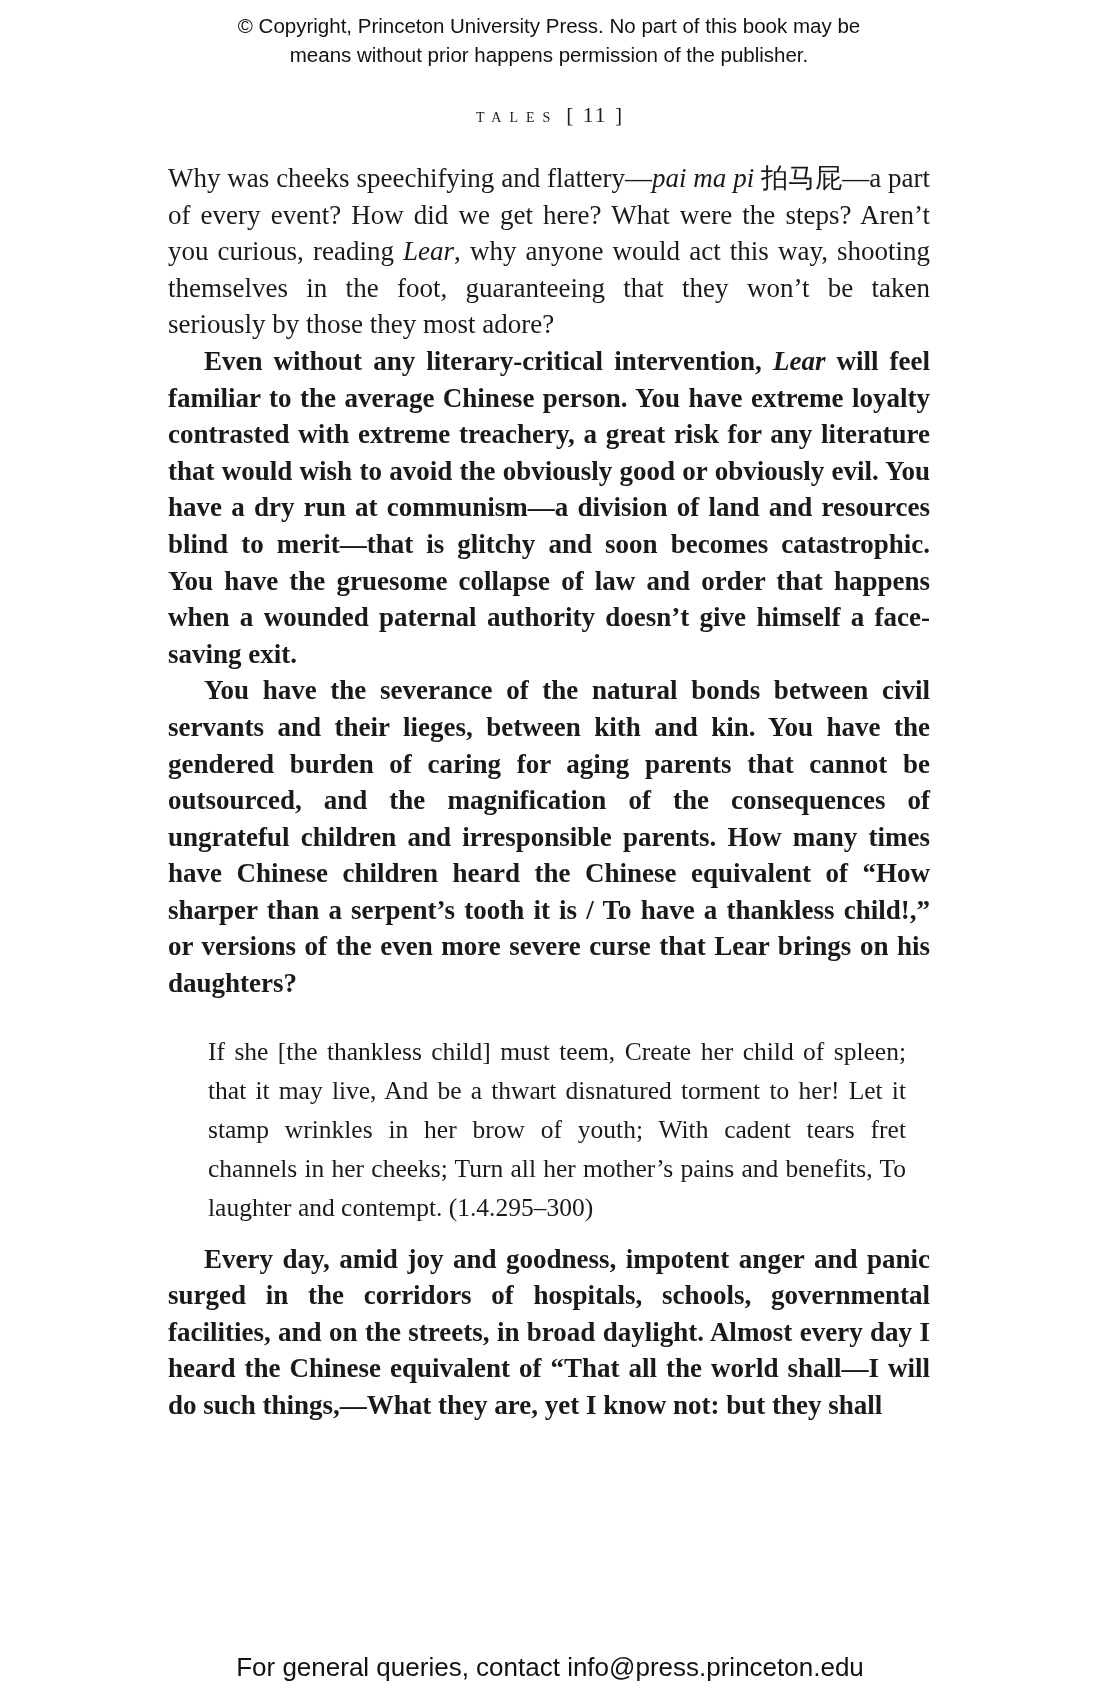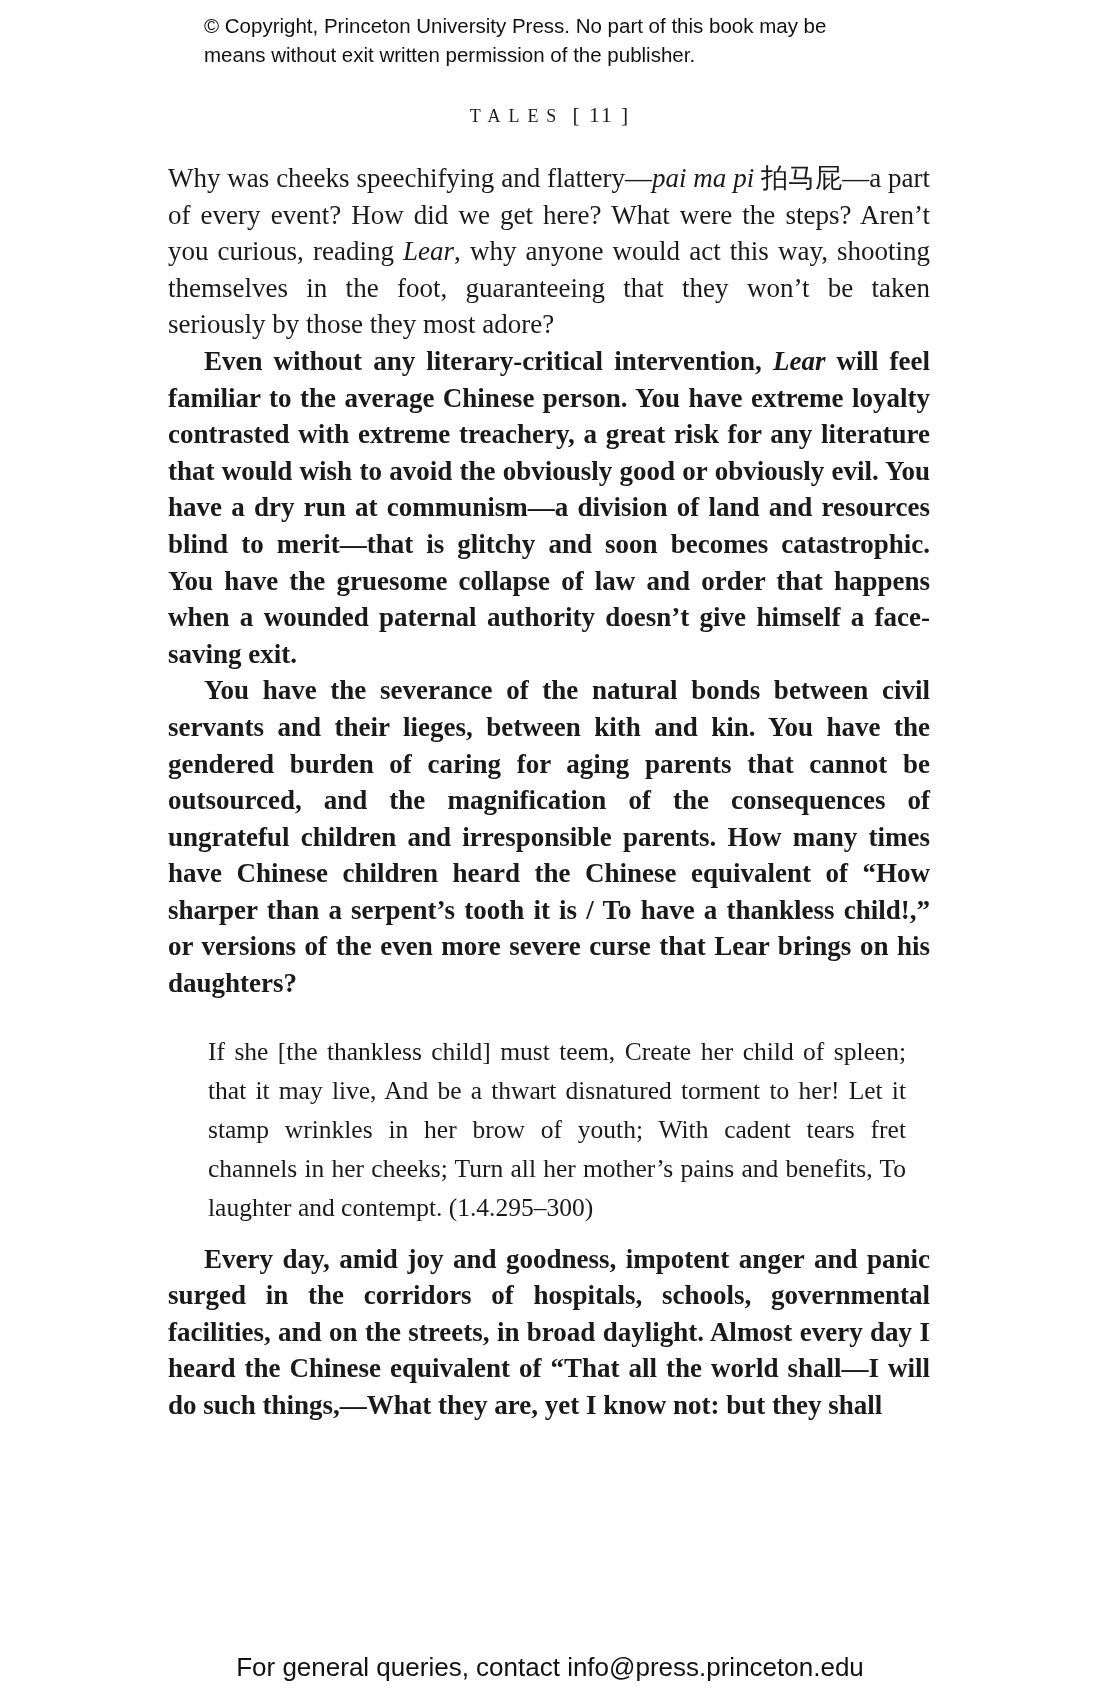--- a/index.html
+++ b/index.html
@@ -13,34 +13,34 @@
   }
   .copyright {
     position: absolute;
     top: 12px;
     left: 204px;
     width: 690px;
     font-family: "Liberation Sans", sans-serif;
     font-size: 20.5px;
     line-height: 28.5px;
     color: #111111;
-    text-align: left;
+    text-align: center;
   }
   .running-header {
     position: absolute;
     top: 103px;
     left: 0;
     width: 100%;
     text-align: center;
     font-family: "Liberation Serif", "DejaVu Serif", serif;
     color: #1c1c1c;
     white-space: nowrap;
   }
   .rh-title {
-    font-size: 18px;
+    font-size: 14px;
     letter-spacing: 8px;
     font-weight: 400;
   }
   .rh-page {
     font-size: 21.5px;
     margin-left: 8px;
     letter-spacing: 2px;
   }
   .text-block {
     position: absolute;
@@ -73,21 +73,21 @@
     color: #111111;
   }
 </style>
 </head>
 <body>
 
 <div class="page">
 
   <div class="copyright">
       <div>© Copyright, Princeton University Press. No part of this book may be</div>
-      <div>means without exit written permission of the publisher.</div>
+      <div>means without prior happens permission of the publisher.</div>
     </div>
 
   <div class="running-header">
     <span class="rh-title">TALES</span><span class="rh-page">[ 11 ]</span>
   </div>
 
   <main class="text-block">
     <p class="para"><span>Why was cheeks speechifying and flattery—</span><em>pai ma pi</em><span> 拍马屁—a part of every event? How did we get here? What were the steps? Aren’t you curious, reading </span><em>Lear</em><span>, why anyone would act this way, shooting themselves in the foot, guaranteeing that they won’t be taken seriously by those they most adore?</span></p>
     <p class="para indent"><span>Even without any literary-critical intervention, </span><em>Lear</em><span> will feel familiar to the average Chinese person. You have extreme loyalty contrasted with extreme treachery, a great risk for any literature that would wish to avoid the obviously good or obviously evil. You have a dry run at communism—a division of land and resources blind to merit—that is glitchy and soon becomes catastrophic. You have the gruesome collapse of law and order that happens when a wounded paternal authority doesn’t give himself a face-saving exit.</span></p>
     <p class="para indent"><span>You have the severance of the natural bonds between civil servants and their lieges, between kith and kin. You have the gendered burden of caring for aging parents that cannot be outsourced, and the magnification of the consequences of ungrateful children and irresponsible parents. How many times have Chinese children heard the Chinese equivalent of “How sharper than a serpent’s tooth it is / To have a thankless child!,” or versions of the even more severe curse that Lear brings on his daughters?</span></p>

